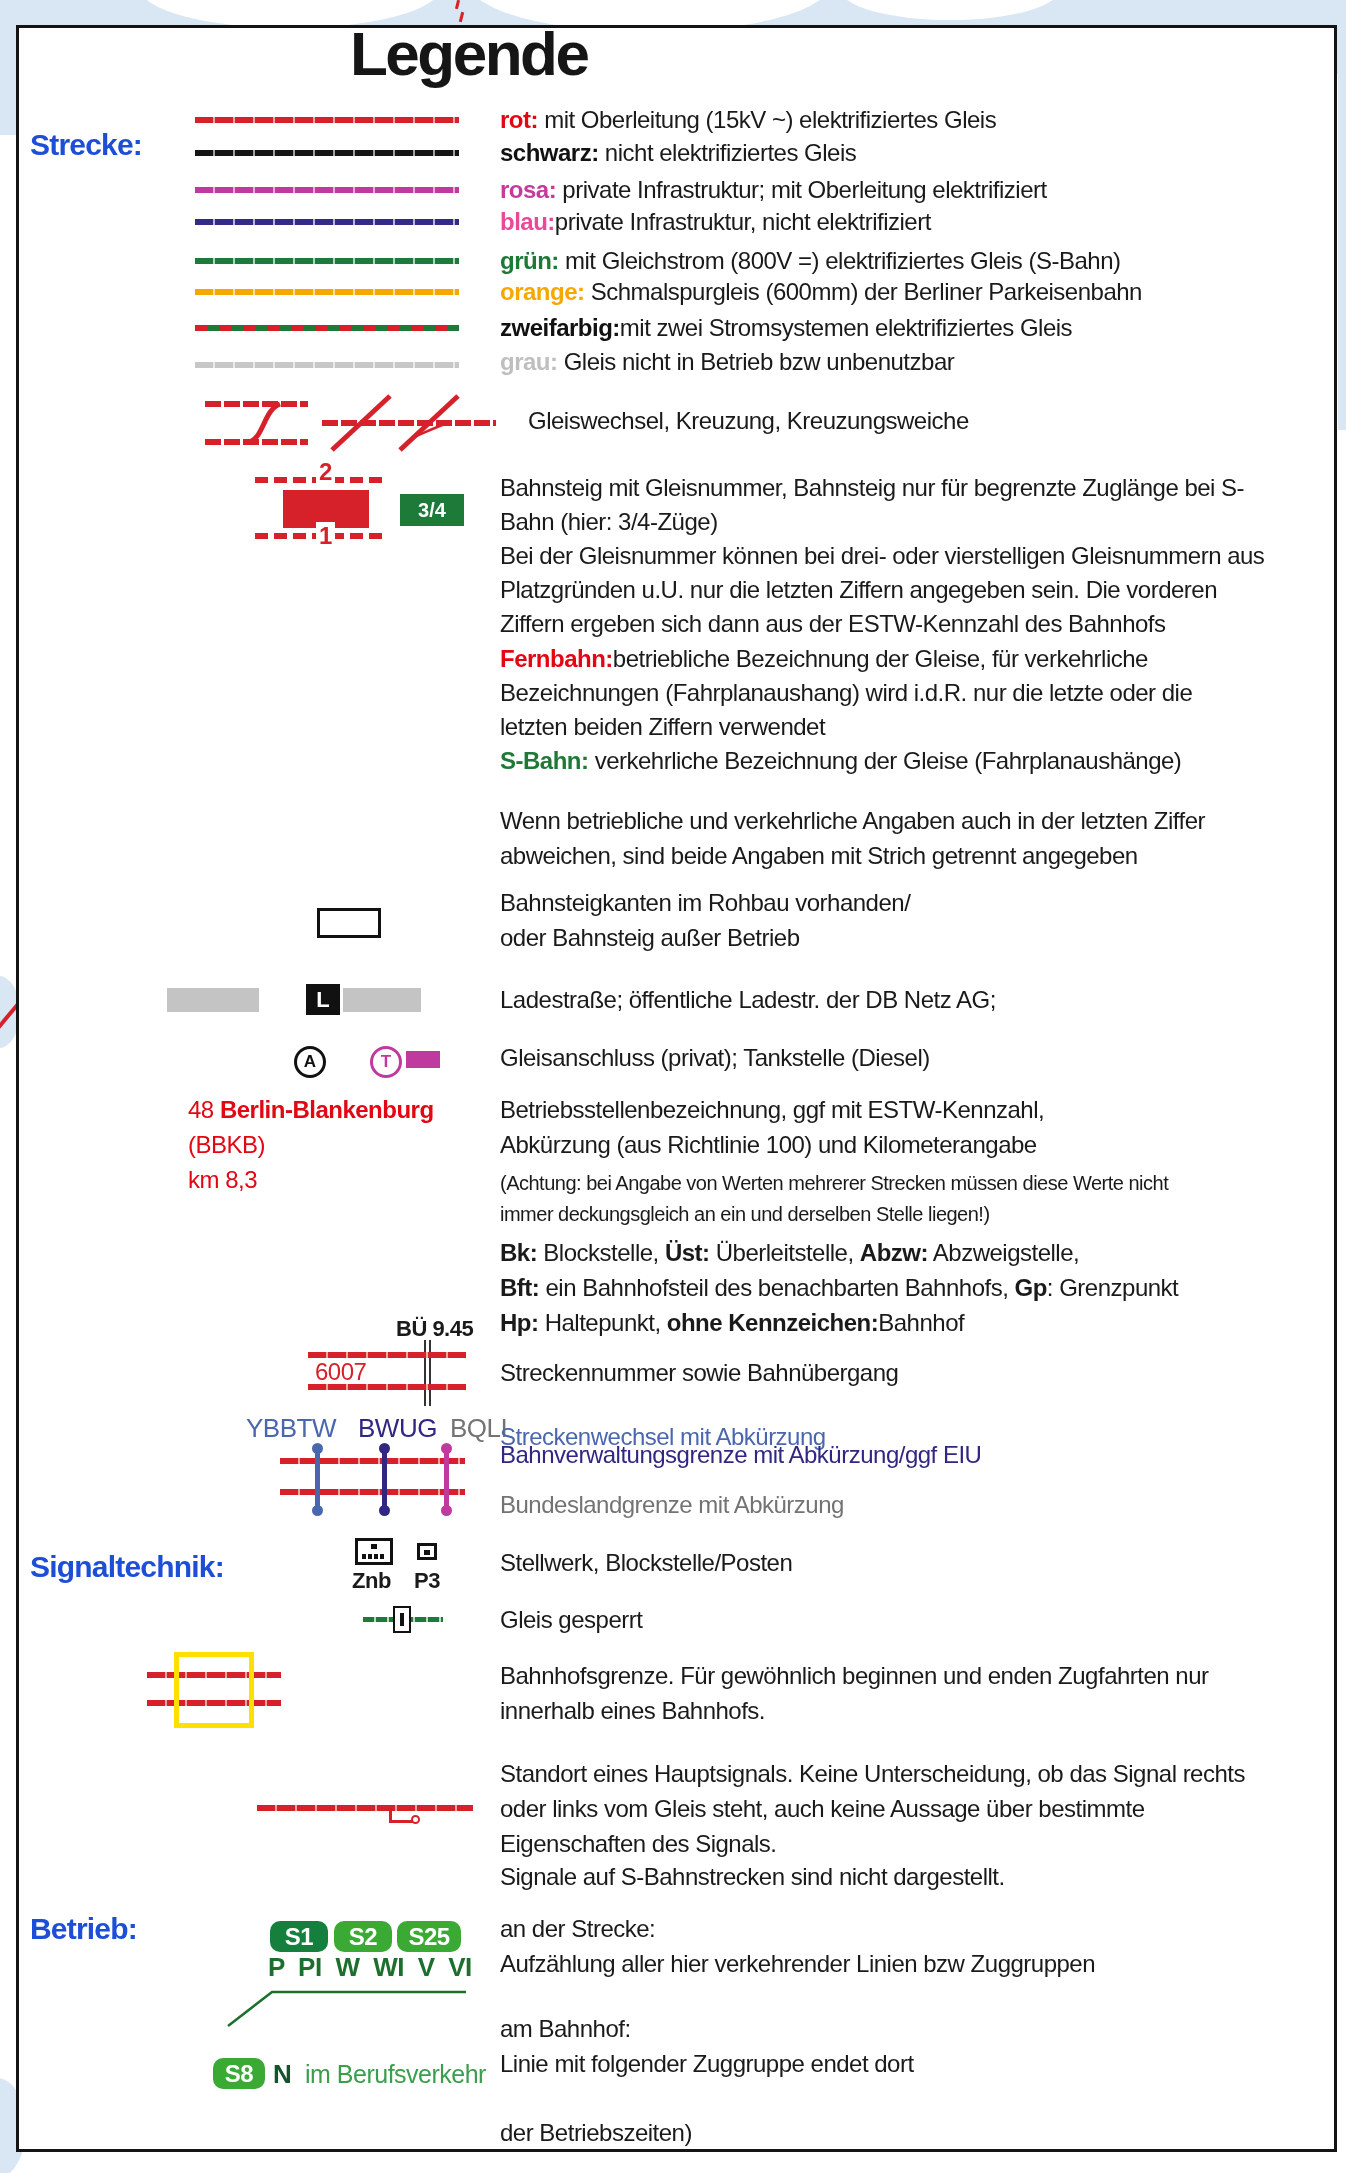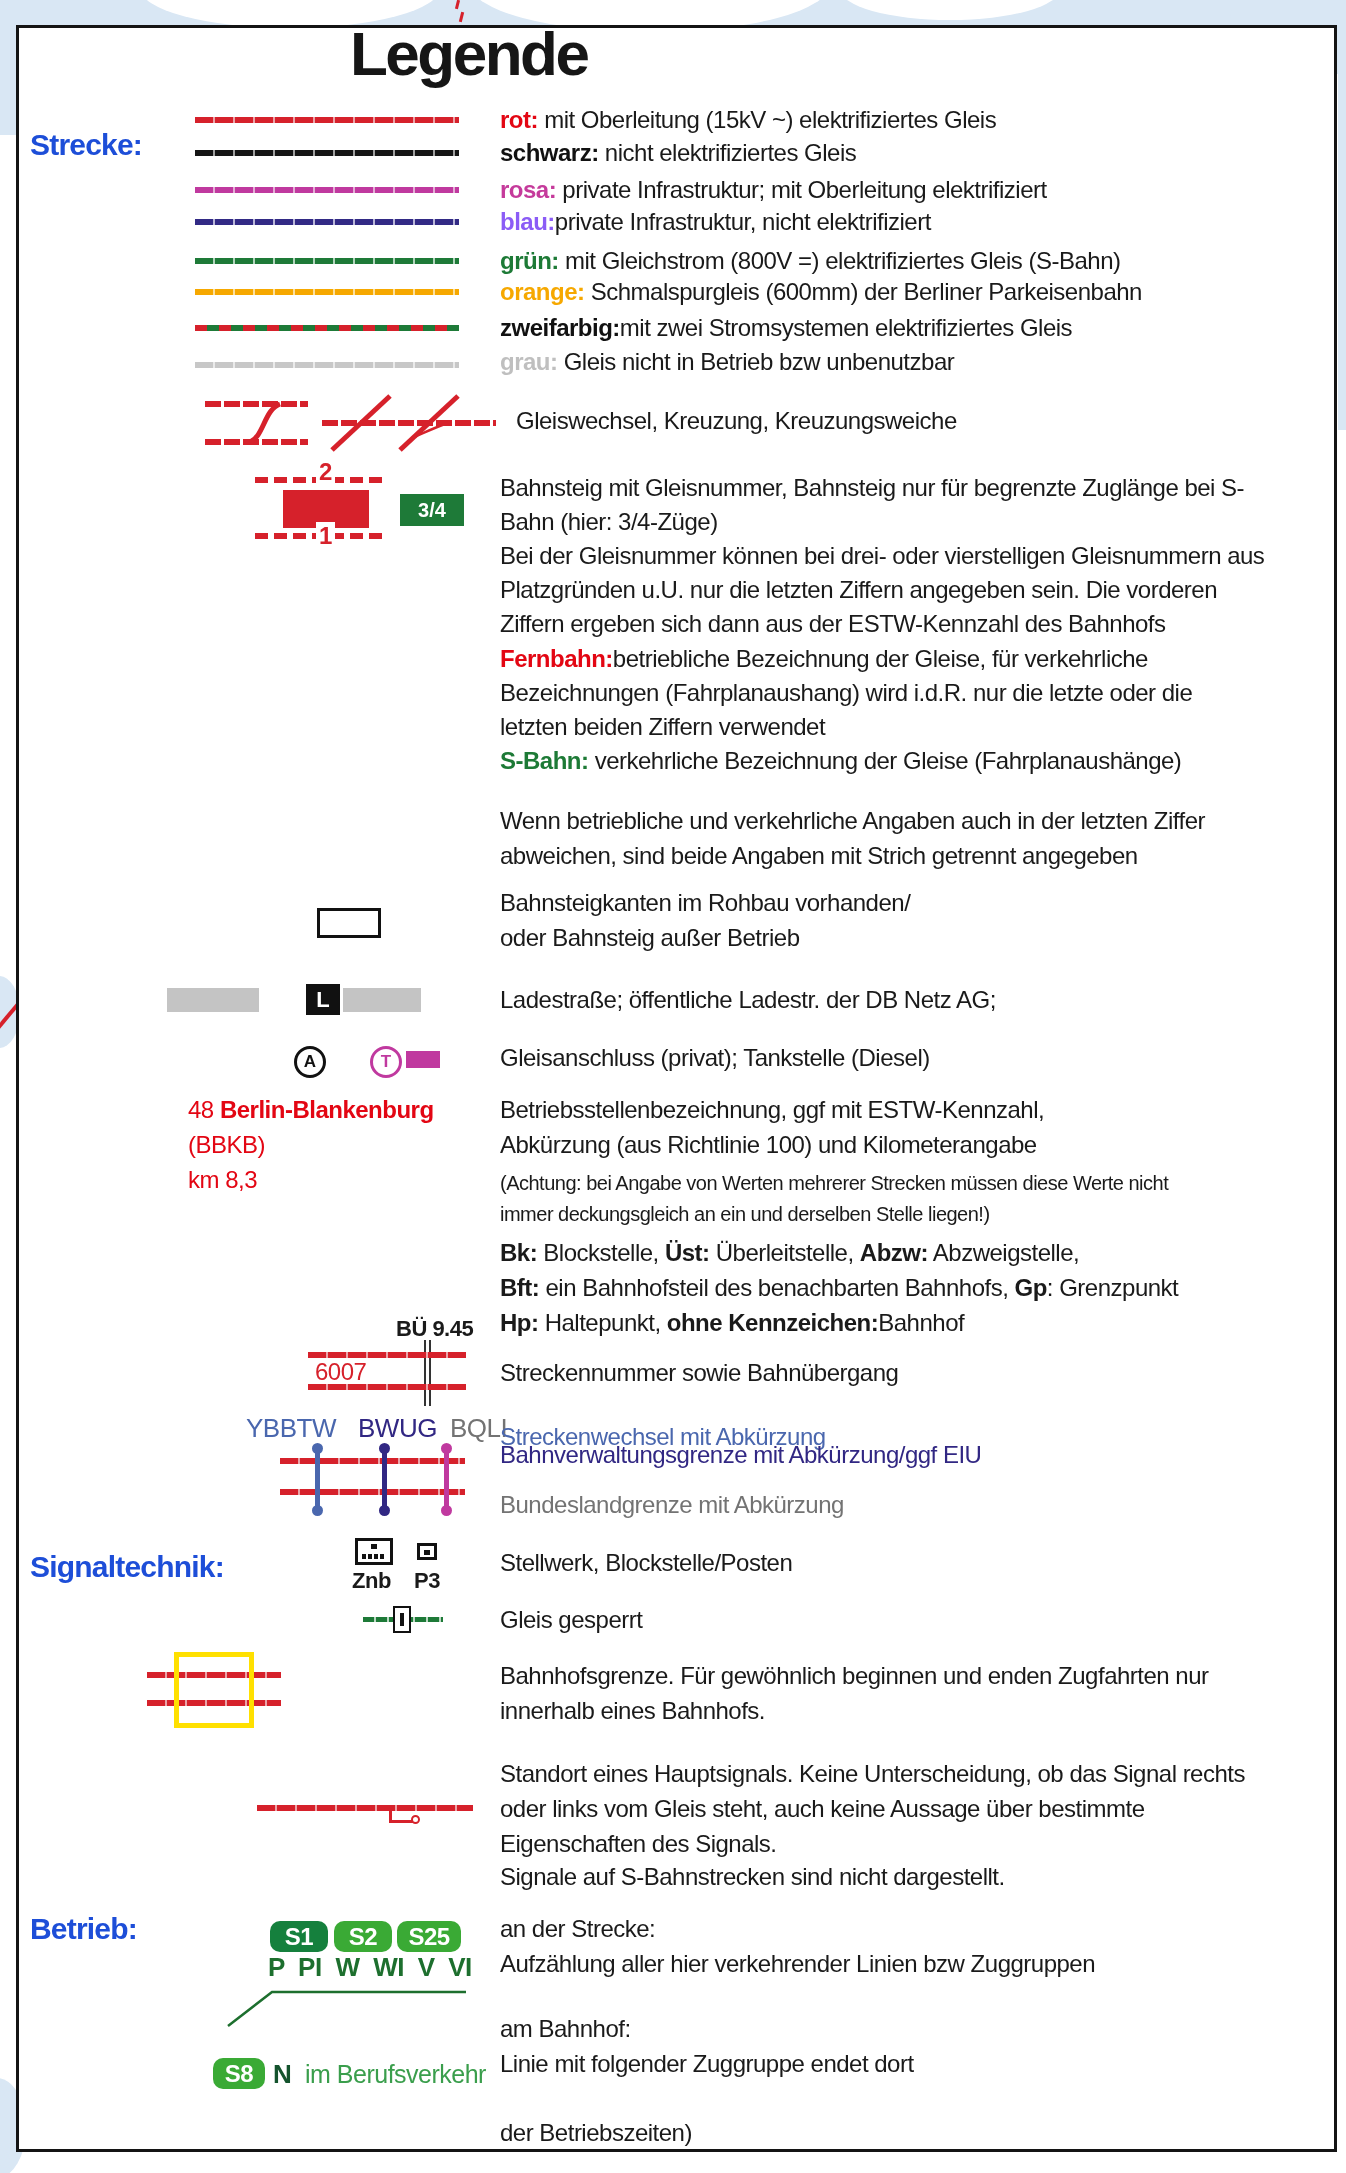--- a/index.html
+++ b/index.html
@@ -7,21 +7,21 @@
           font-family:"Liberation Sans",sans-serif;color:#1a1a1a;}
   .deco{position:absolute;}
   .blue{background:#d9e7f4;}
   .whiteblob{background:#ffffff;border-radius:50%;}
   .blueblob{background:#d9e7f4;border-radius:50%;}
   #legend-box{position:absolute;left:16px;top:25px;width:1321px;height:2127px;
               background:#ffffff;border:3px solid #141414;box-sizing:border-box;}
   .t{position:absolute;font-size:24px;line-height:30px;letter-spacing:-0.5px;white-space:nowrap;color:#1a1a1a;}
   .t.small{font-size:20px;line-height:26px;}
   .b{font-weight:bold;}
-  .c-red{color:#e30613}.c-rosa{color:#c53a9b}.c-blau{color:#8b5cf6}.c-gruen{color:#1d7a36}
+  .c-red{color:#e30613}.c-rosa{color:#c53a9b}.c-blau{color:#ec4899}.c-gruen{color:#1d7a36}
   .c-orange{color:#f6a800}.c-grau{color:#bfbfbf}.c-black{color:#111}
   .c-steel{color:#4a67ae}.c-indigo{color:#312783}.c-magenta{color:#737373}
   .heading{position:absolute;font-size:30px;font-weight:bold;letter-spacing:-0.8px;white-space:nowrap;color:#1d4ed8;}
   #page-title{position:absolute;left:350px;top:18px;font-size:62px;font-weight:bold;
               letter-spacing:-2.5px;color:#161616;}
   .track{position:absolute;height:6px;}
   .tr-red{background:repeating-linear-gradient(90deg,#d6212b 0 18px,#eba3a8 18px 20px);}
   .tr-black{background:repeating-linear-gradient(90deg,#151515 0 18px,#9f9f9f 18px 20px);}
   .tr-rosa{background:repeating-linear-gradient(90deg,#c0399f 0 18px,#e3aed6 18px 20px);}
   .tr-blau{background:repeating-linear-gradient(90deg,#322a85 0 18px,#b9b6d8 18px 20px);}
@@ -85,21 +85,21 @@
 
 <svg style="left:200px;top:390px;" width="300" height="64" viewBox="0 0 300 64">
   <line x1="5" y1="14" x2="108" y2="14" stroke="#d6212b" stroke-width="6" stroke-dasharray="16 3"></line>
   <line x1="5" y1="52" x2="108" y2="52" stroke="#d6212b" stroke-width="6" stroke-dasharray="16 3"></line>
   <path d="M80,14 C64,20 64,46 50,52" stroke="#d6212b" stroke-width="5" fill="none"></path>
   <line x1="122" y1="33" x2="296" y2="33" stroke="#d6212b" stroke-width="6" stroke-dasharray="16 3"></line>
   <line x1="132" y1="60" x2="190" y2="6" stroke="#d6212b" stroke-width="5"></line>
   <line x1="200" y1="60" x2="258" y2="6" stroke="#d6212b" stroke-width="5"></line>
   <path d="M212,48 C228,41 236,37 248,33" stroke="#d6212b" stroke-width="2.5" fill="none"></path>
 </svg>
-<div class="t" style="left:516px;top:406px;">Gleiswechsel, Kreuzung, Kreuzungsweiche</div>
+<div class="t" style="left:528px;top:406px;">Gleiswechsel, Kreuzung, Kreuzungsweiche</div>
 
 <div class="dash-red" style="left:255px;top:477px;width:128px;"></div>
 <span class="plat-num" style="left:316px;top:458px;">2</span>
 <div style="position:absolute;left:283px;top:490px;width:86px;height:38px;background:#d6212b;"></div>
 <div class="dash-red" style="left:255px;top:533px;width:128px;"></div>
 <span class="plat-num" style="left:316px;top:522px;">1</span>
 <div style="position:absolute;left:400px;top:494px;width:64px;height:32px;background:#1e7a38;color:#fff;font-weight:bold;font-size:20px;text-align:center;line-height:32px;">3/4</div>
 
 <div class="t" style="left:500px;top:473px;">Bahnsteig mit Gleisnummer, Bahnsteig nur für begrenzte Zuglänge bei S-</div>
 <div class="t" style="left:500px;top:507px;">Bahn (hier: 3/4-Züge)</div>

